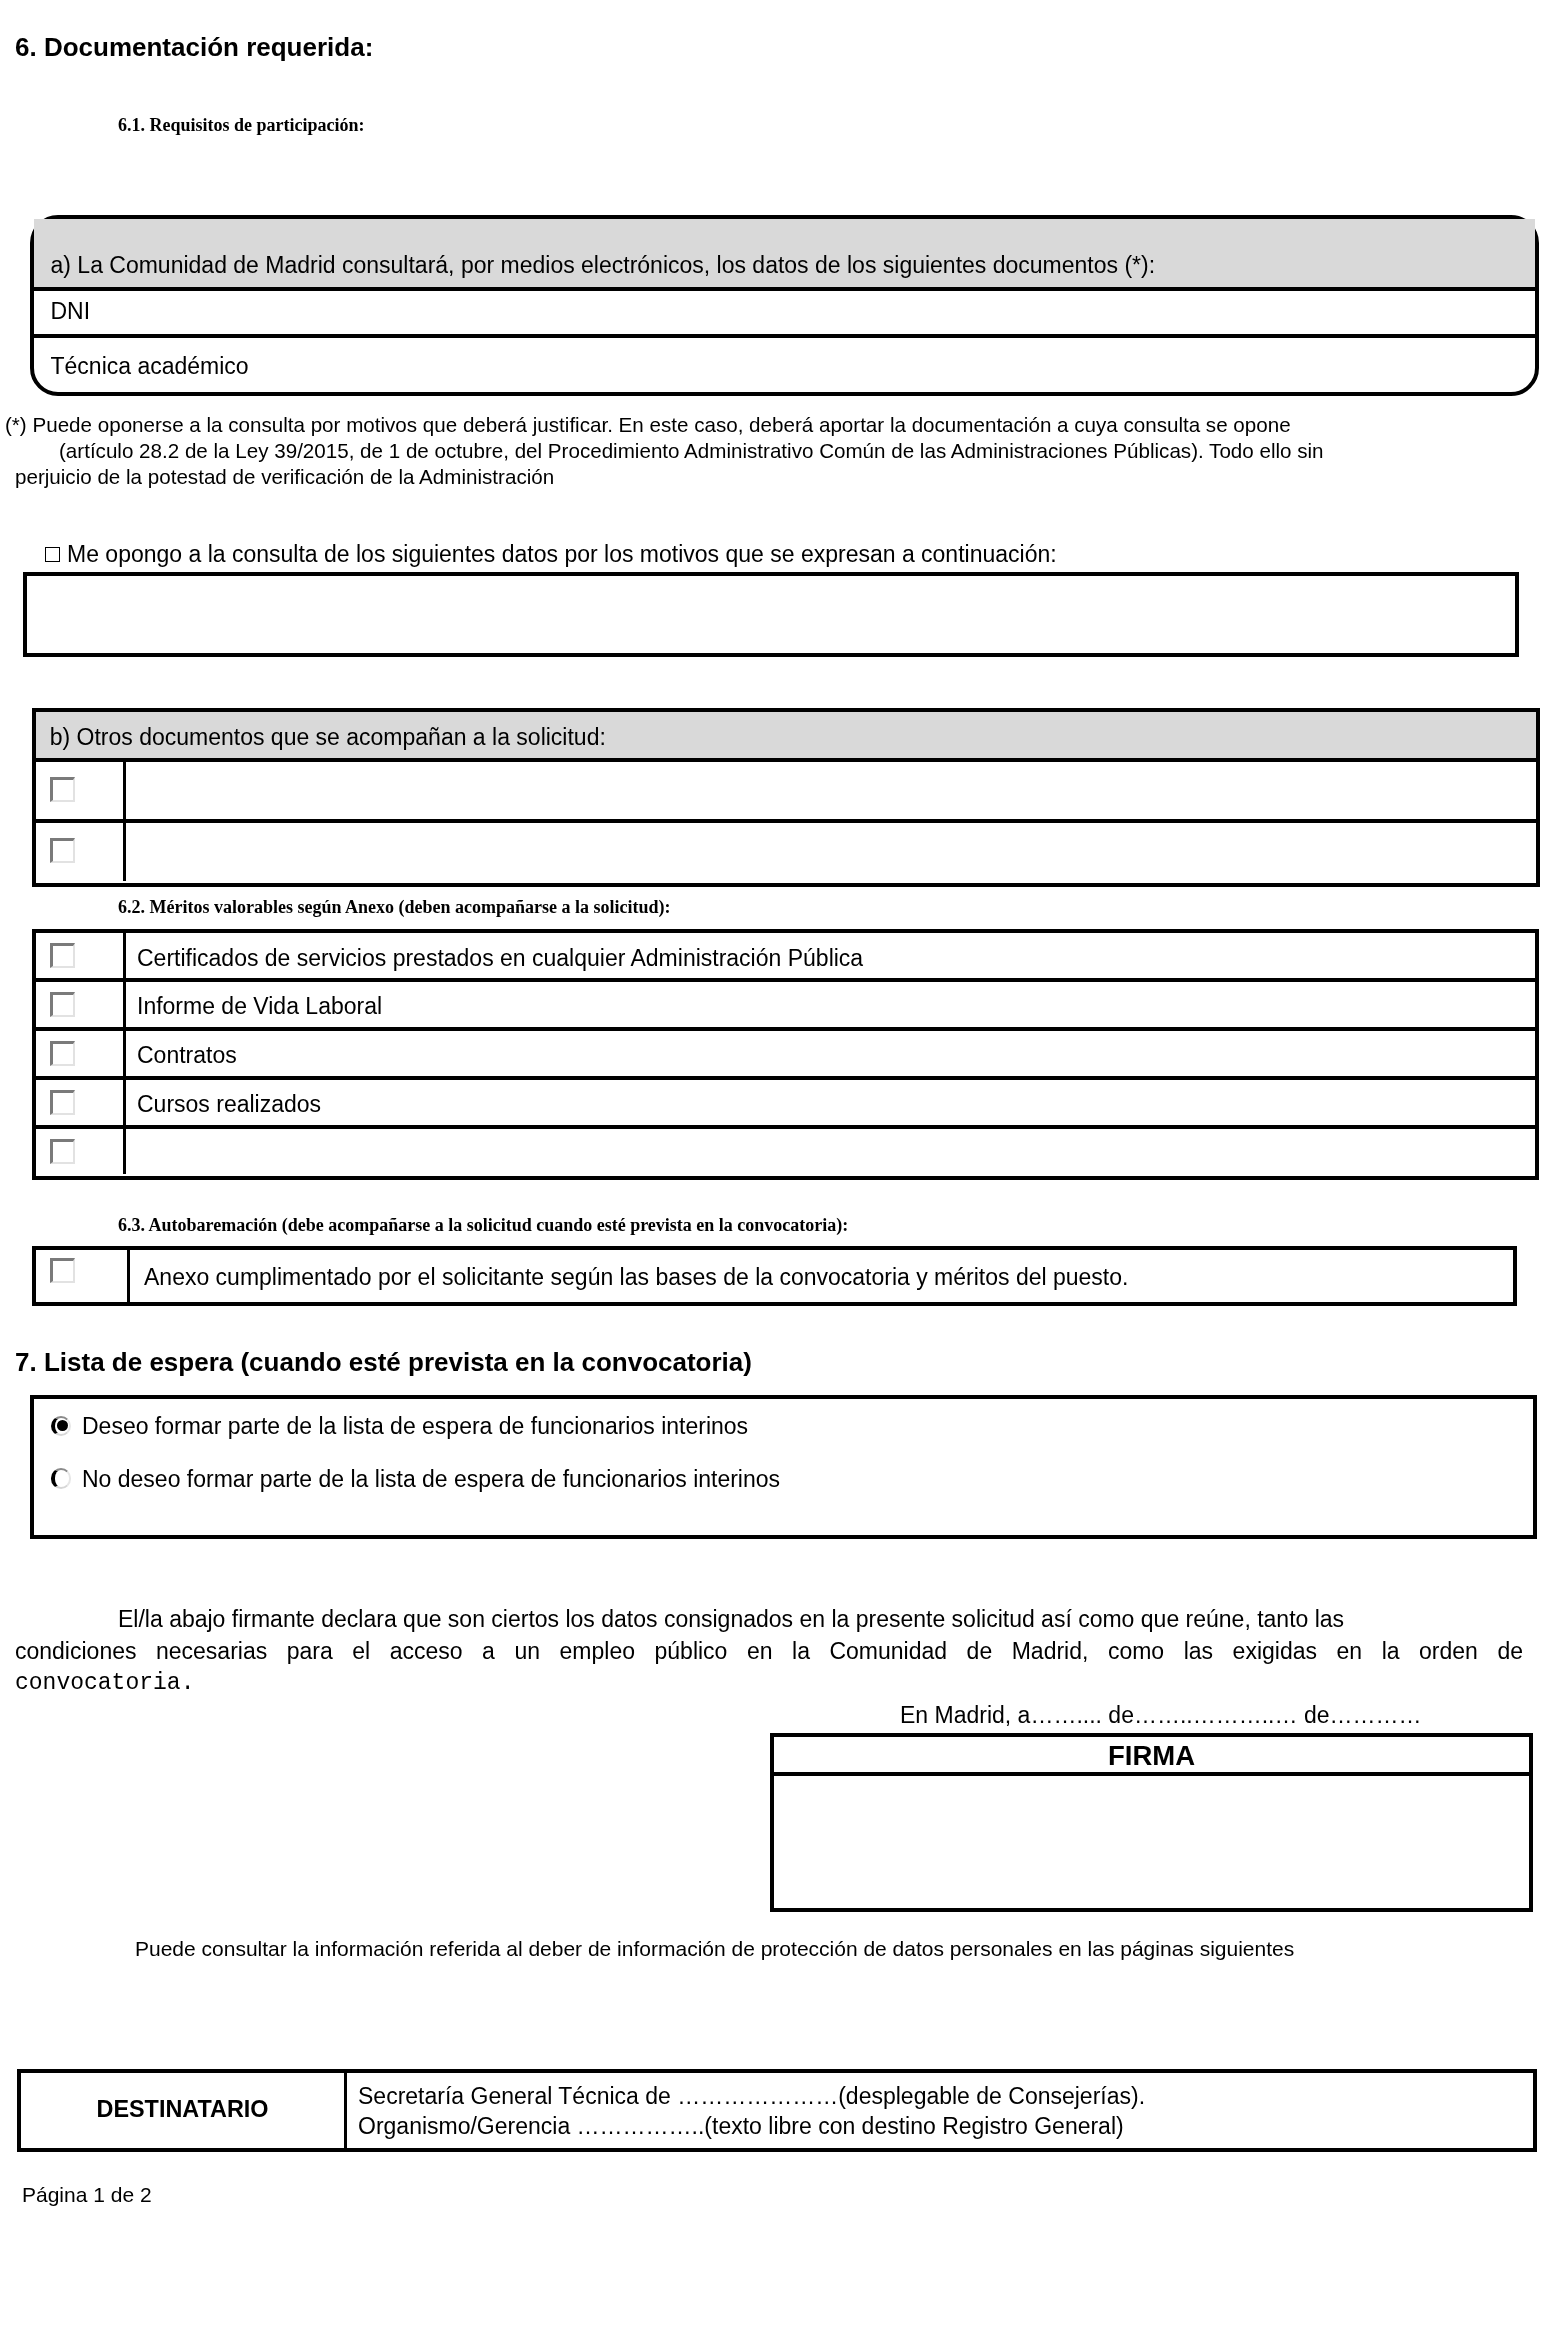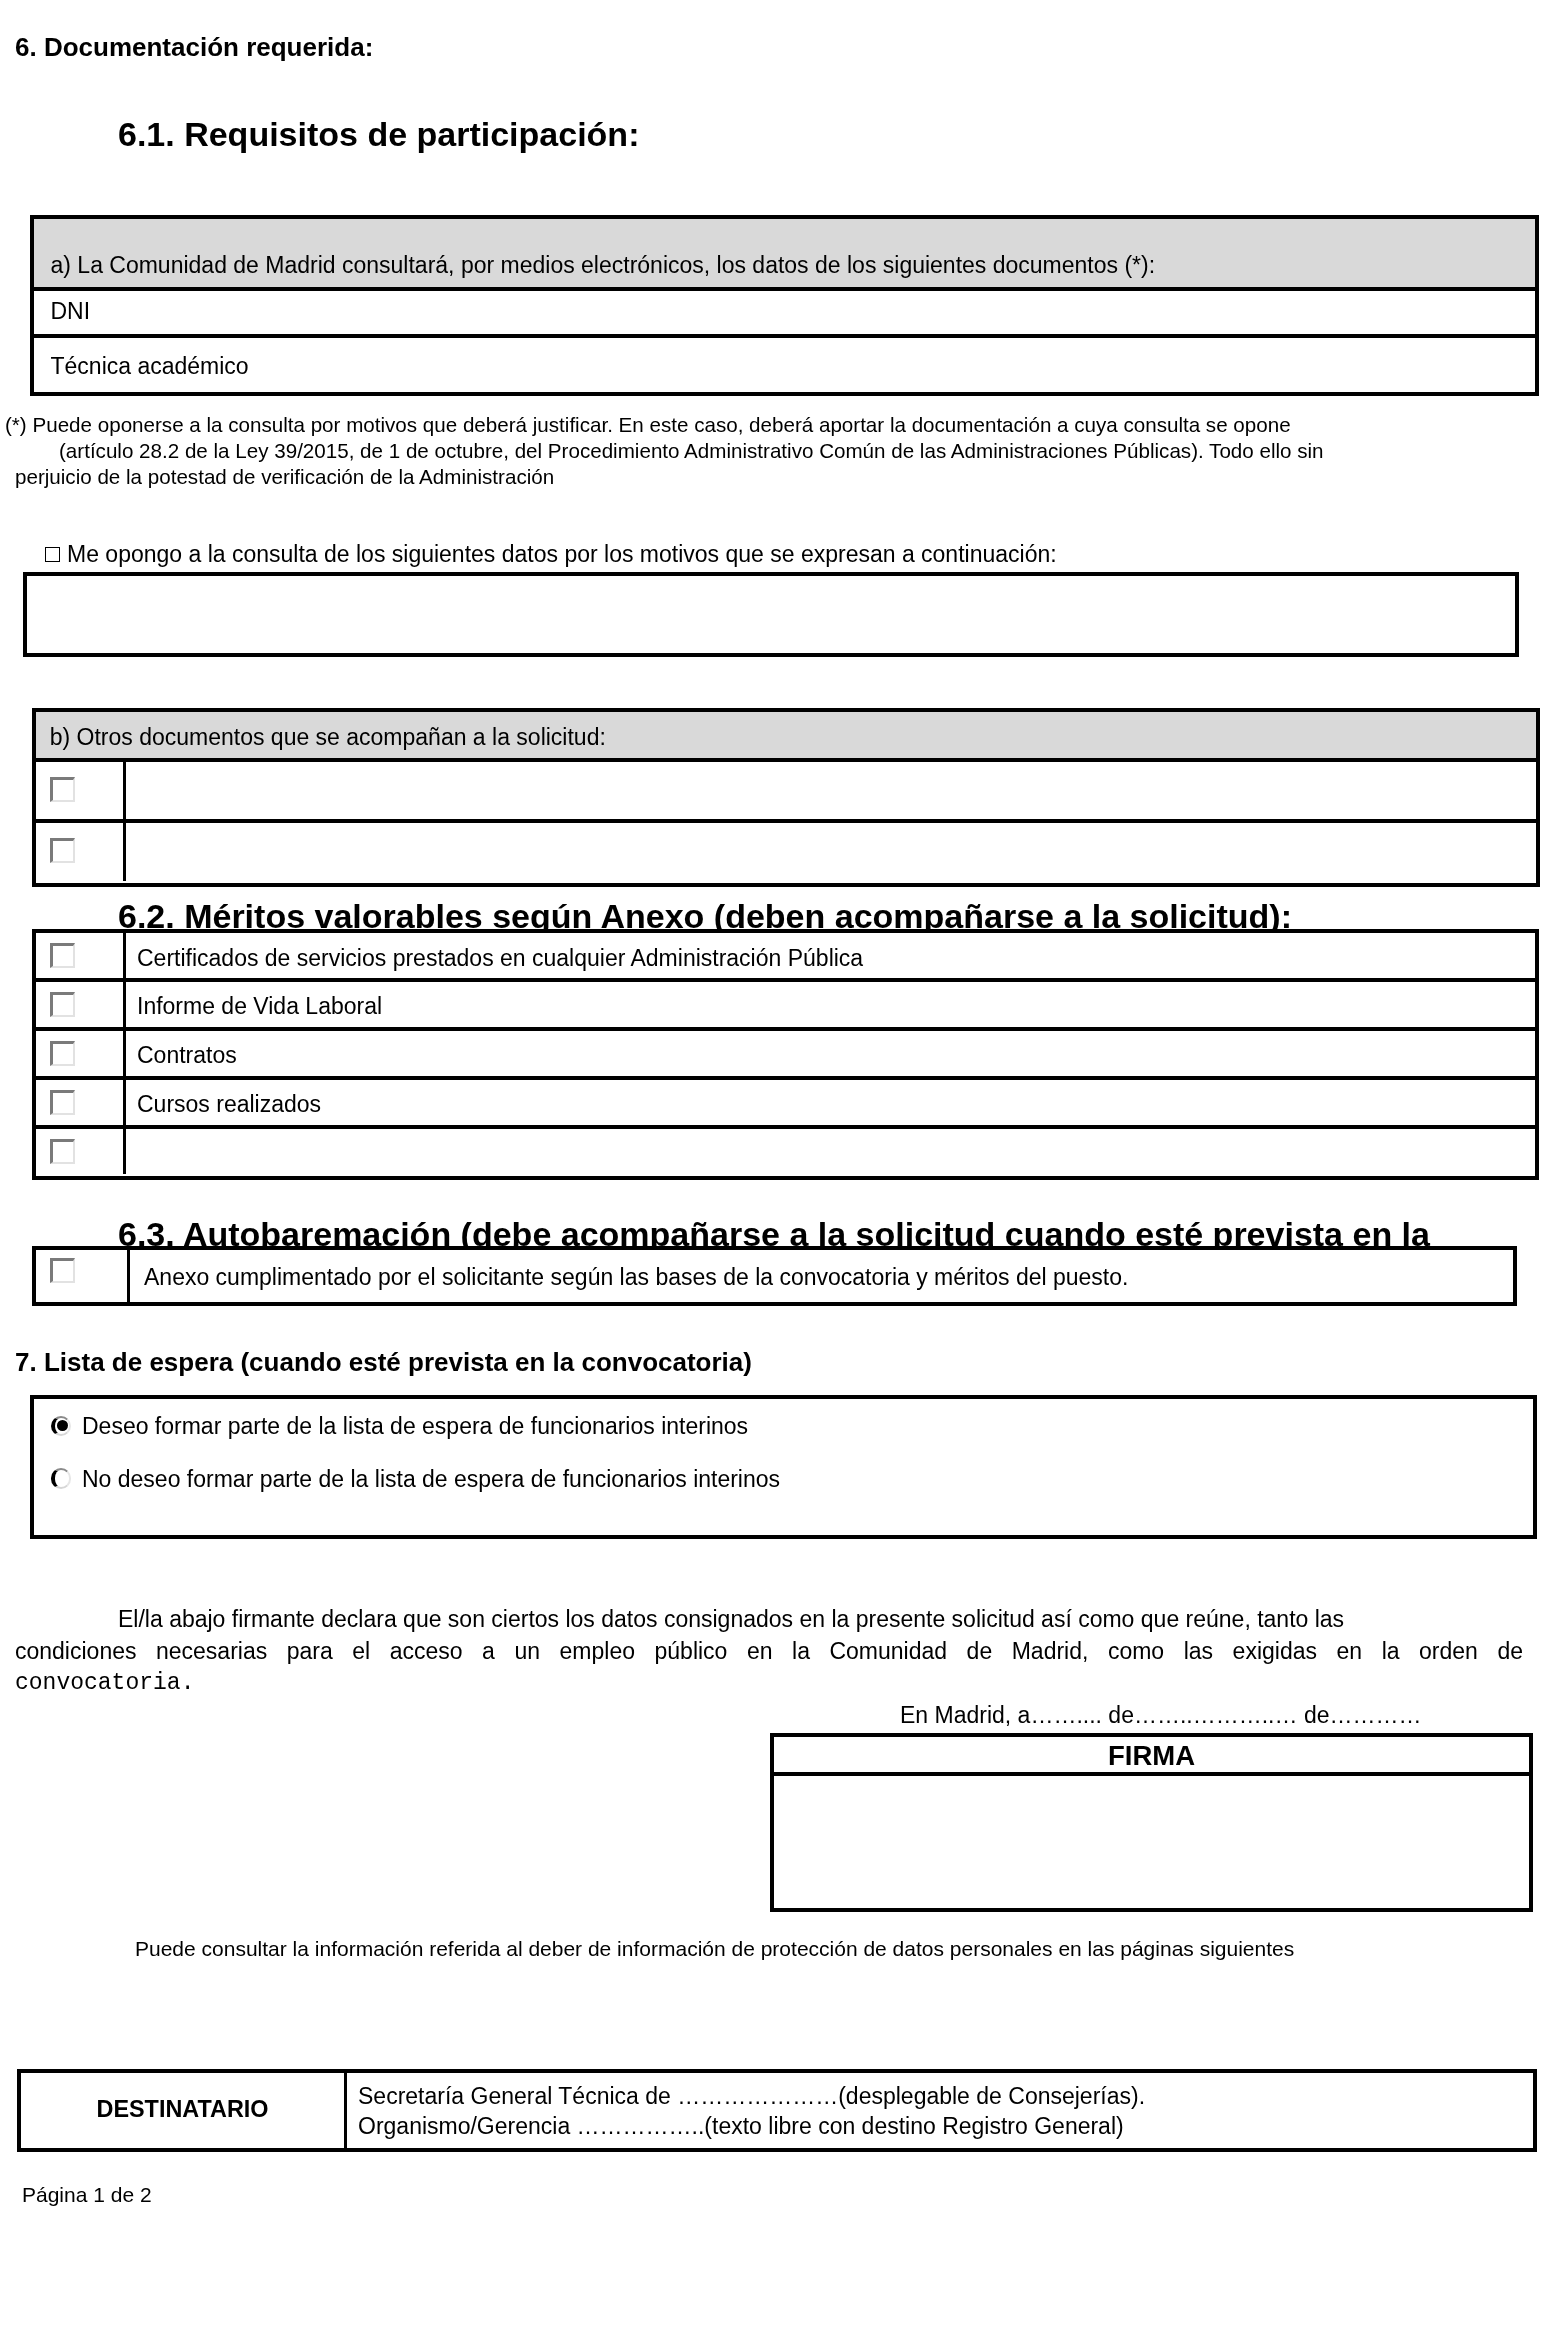--- a/index.html
+++ b/index.html
@@ -1,20 +1,20 @@
 <!DOCTYPE html>
 <html style="font-size:11px"><head>
 <meta charset="utf-8">
 <style>
   html, body { margin:0; padding:0; background:#ffffff; }
   body { width:1561px; height:2330px; position:relative; overflow:hidden;
          font-family:"Liberation Sans", sans-serif; color:#000; }
   .abs { position:absolute; }
   .h1 { font-weight:bold; font-size:26px; }
-  .h2 { font-weight:bold; font-size:34px; }
+  .h2 { font-weight:bold; font-size:18px;font-family:Liberation Serif, serif; }
   .txt { font-size:23px; white-space:nowrap; }
   .small { font-size:20.6px; line-height:26px; }
   .box { position:absolute; border:4.8px solid #000; box-sizing:border-box; background:#fff; }
   .row { position:absolute; left:0; right:0; box-sizing:border-box; }
   .hline { position:absolute; left:0; right:0; height:4.1px; background:#000; }
   .vline { position:absolute; top:0; bottom:0; width:2.7px; background:#000; }
   .gray { background:#d9d9d9; }
   .cell-text { position:absolute; font-size:23px; white-space:nowrap; }
   .chk { position:absolute; width:25px; height:25px; box-sizing:border-box;
          border-top:3.4px solid #7a7a7a; border-left:3.4px solid #7a7a7a;
@@ -23,21 +23,21 @@
            border-left:4.1px solid #000; border-top:2.1px solid #8a8a8a; border-right:2.1px solid #e6e6e6; border-bottom:2.7px solid #d6d6d6; background:#fff; }
   .radio.on::after { content:""; position:absolute; left:2.7px; top:2.1px; width:11px; height:11px; border-radius:50%; background:#000; }
   .center { text-align:center; }
 </style>
 </head>
 <body>
 
 <div class="abs h1" style="left:15px; top:32px;">6. Documentación requerida:</div>
 <div class="abs h2" style="left:118px; top:115px;">6.1. Requisitos de participación:</div>
 
-<div class="box" style="left:29.5px; top:215px; width:1509px; height:181px;">
+<div class="box" style="left:29.5px; top:215px; width:1509px; height:181px;border-radius:28px;">
   <div class="row gray" style="top:0; height:68px;">
     <div class="cell-text" style="left:17px; top:33px;">a) La Comunidad de Madrid consultará, por medios electrónicos, los datos de los siguientes documentos (*):</div>
   </div>
   <div class="hline" style="top:68px;"></div>
   <div class="row" style="top:72px; height:43px;">
     <div class="cell-text" style="left:17px; top:6.9px;">DNI</div>
   </div>
   <div class="hline" style="top:115px;"></div>
   <div class="row" style="top:120px; height:52px;">
     <div class="cell-text" style="left:17px; top:13.7px;">Técnica académico</div>

